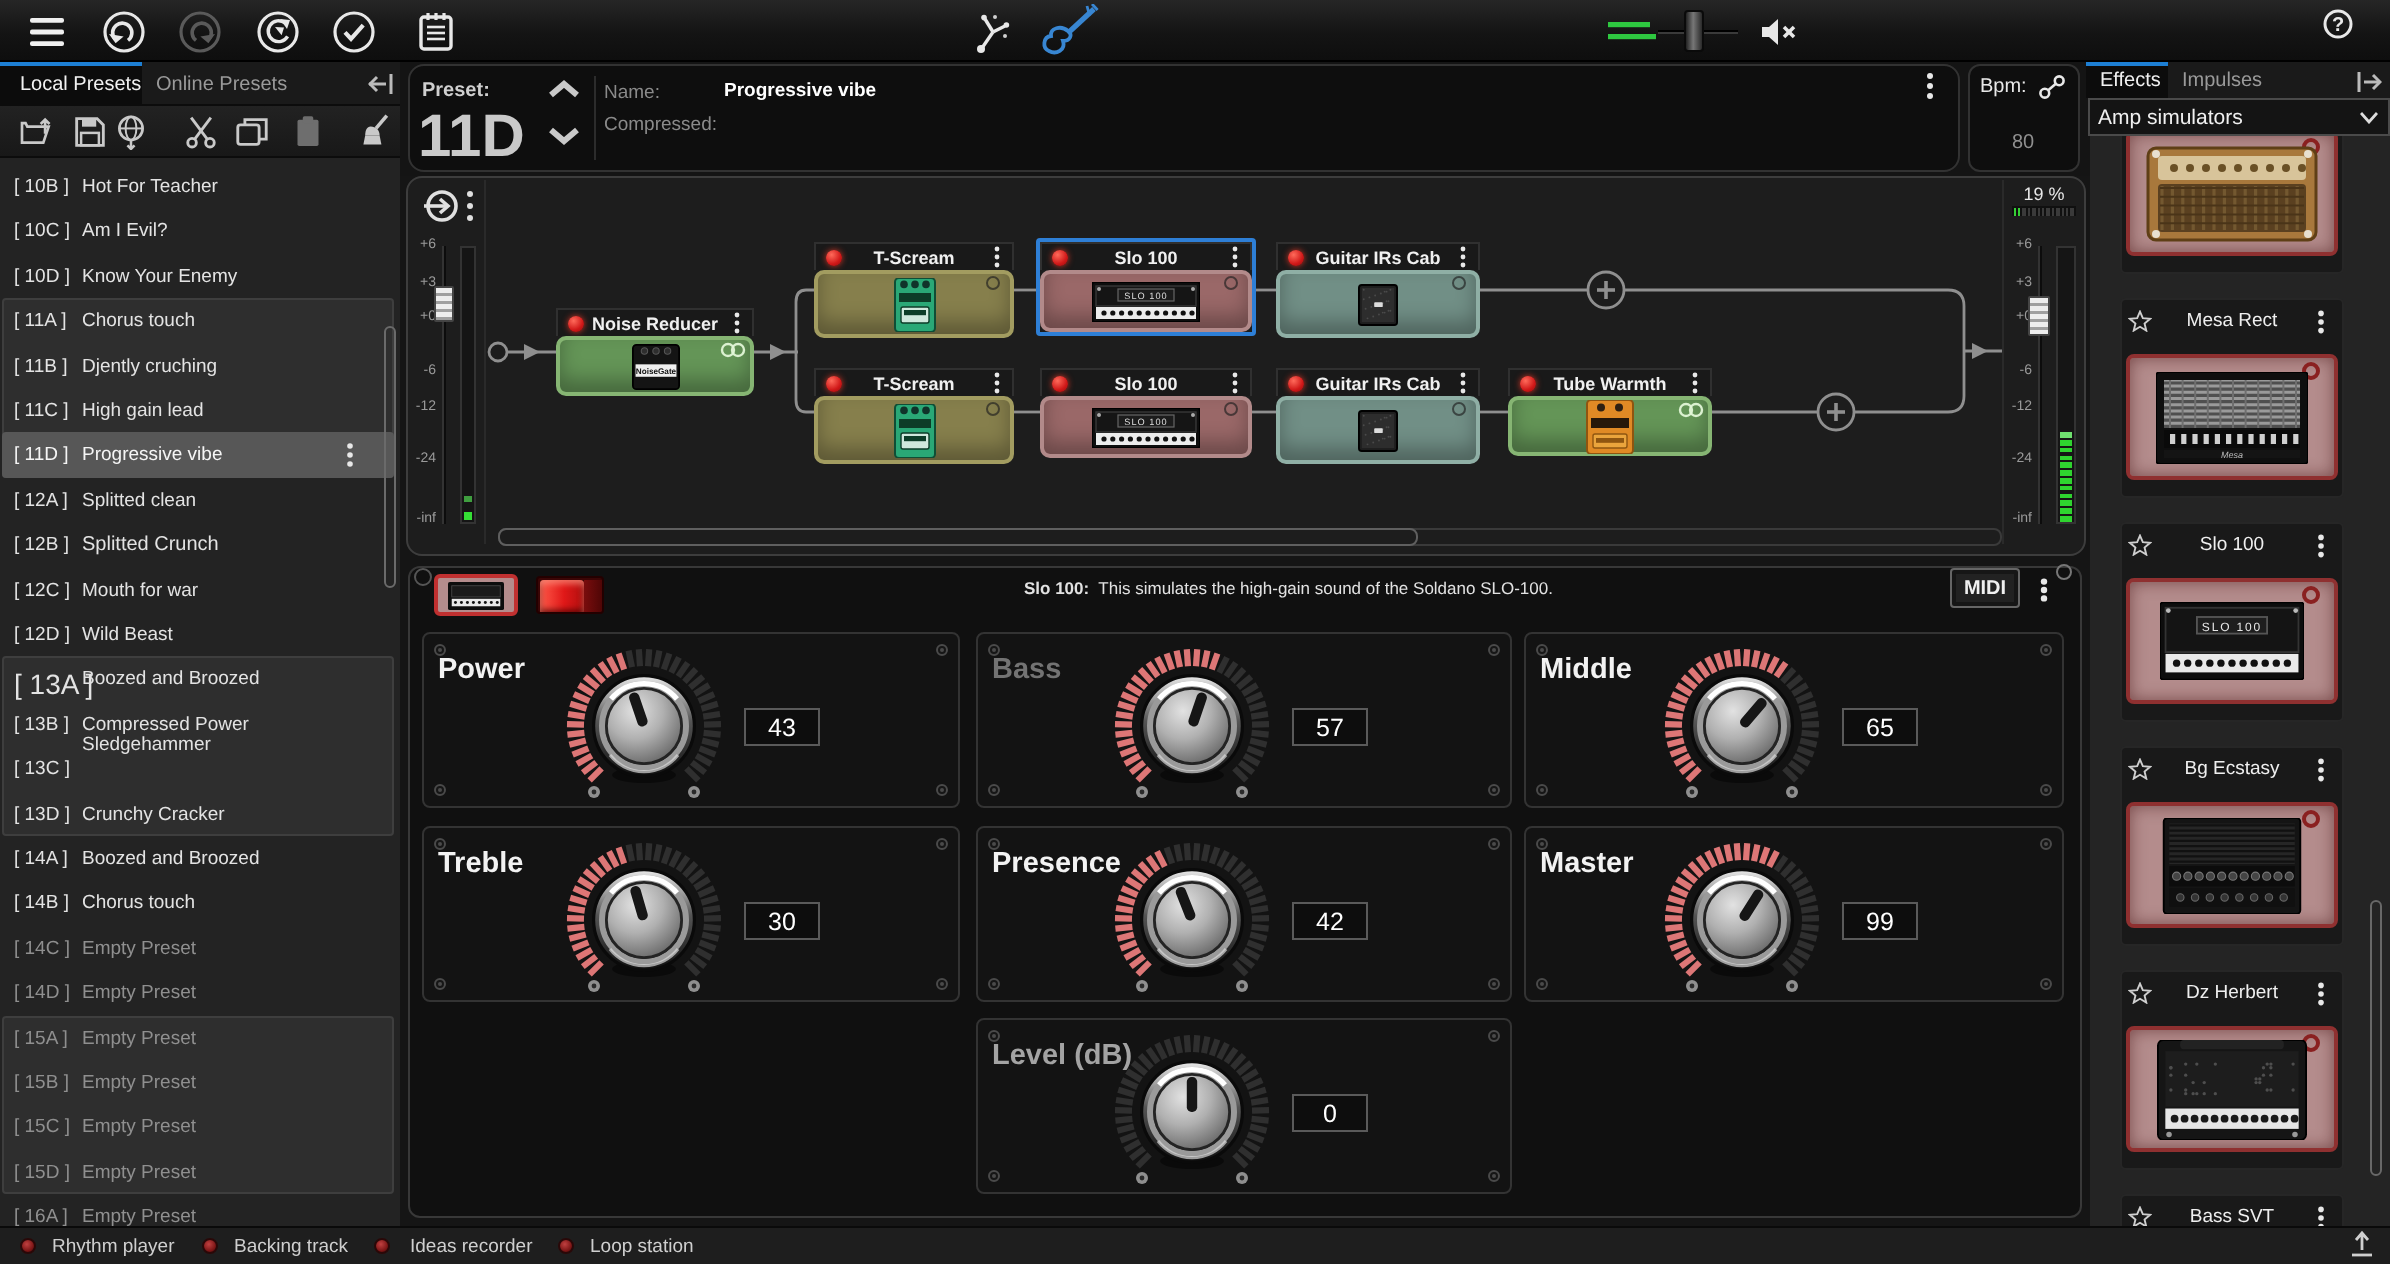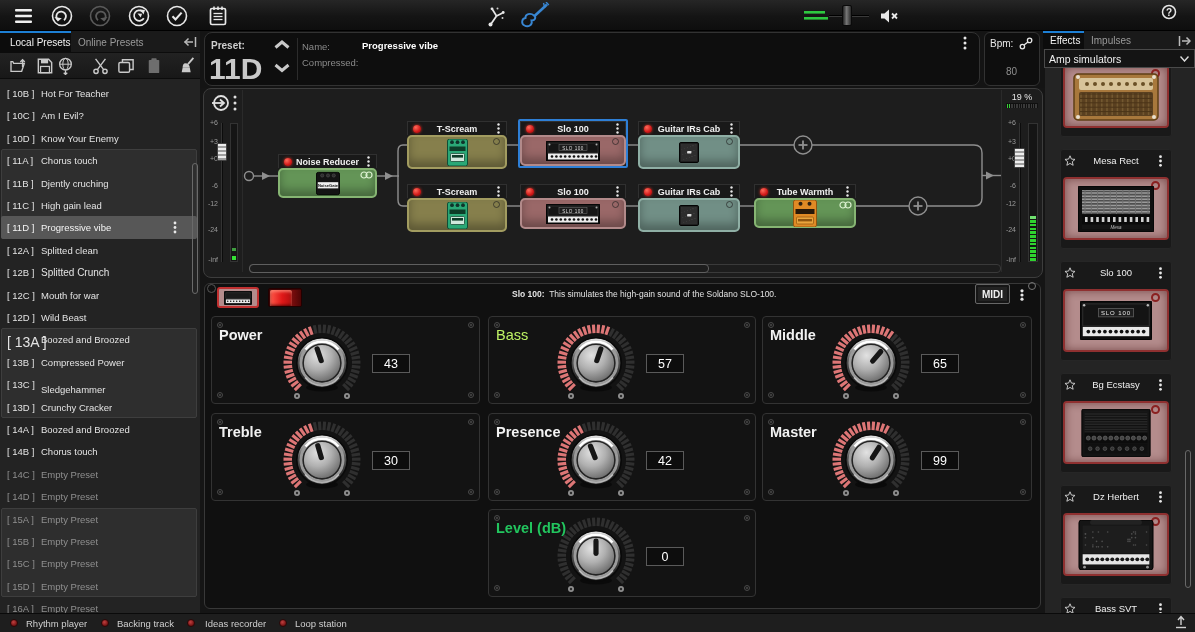--- a/index.html
+++ b/index.html
@@ -169,21 +169,21 @@
 <div class="abs" style="left:41px;top:188.2px;font-size:10px;color:#e3e3e3">Splitted Crunch</div>
 <div class="abs" style="left:7px;top:210.6px;font-size:9.5px;color:#e3e3e3">[ 12C ]</div>
 <div class="abs" style="left:41px;top:210.6px;font-size:9.5px;color:#e3e3e3">Mouth for war</div>
 <div class="abs" style="left:7px;top:233.0px;font-size:9.5px;color:#e3e3e3">[ 12D ]</div>
 <div class="abs" style="left:41px;top:233.0px;font-size:9.5px;color:#e3e3e3">Wild Beast</div>
 <div class="abs" style="left:7px;top:255.4px;font-size:14px;color:#e3e3e3">[ 13A ]</div>
 <div class="abs" style="left:41px;top:255.4px;font-size:9.5px;color:#e3e3e3">Boozed and Broozed</div>
 <div class="abs" style="left:7px;top:277.8px;font-size:9.5px;color:#e3e3e3">[ 13B ]</div>
 <div class="abs" style="left:41px;top:277.8px;font-size:9.5px;color:#e3e3e3">Compressed Power</div>
 <div class="abs" style="left:7px;top:300.2px;font-size:9.5px;color:#e3e3e3">[ 13C ]</div>
-<div class="abs" style="left:41px;top:305px;font-size:9.5px;color:#e3e3e3">Sledgehammer</div>
+<div class="abs" style="left:41px;top:288px;font-size:9.5px;color:#e3e3e3">Sledgehammer</div>
 <div class="abs" style="left:7px;top:322.6px;font-size:9.5px;color:#e3e3e3">[ 13D ]</div>
 <div class="abs" style="left:41px;top:322.6px;font-size:9.5px;color:#e3e3e3">Crunchy Cracker</div>
 <div class="abs" style="left:7px;top:345.0px;font-size:9.5px;color:#e3e3e3">[ 14A ]</div>
 <div class="abs" style="left:41px;top:345.0px;font-size:9.5px;color:#e3e3e3">Boozed and Broozed</div>
 <div class="abs" style="left:7px;top:367.4px;font-size:9.5px;color:#e3e3e3">[ 14B ]</div>
 <div class="abs" style="left:41px;top:367.4px;font-size:9.5px;color:#e3e3e3">Chorus touch</div>
 <div class="abs" style="left:7px;top:389.8px;font-size:9.5px;color:#8f8f8f">[ 14C ]</div>
 <div class="abs" style="left:41px;top:389.8px;font-size:9.5px;color:#8f8f8f">Empty Preset</div>
 <div class="abs" style="left:7px;top:412.2px;font-size:9.5px;color:#8f8f8f">[ 14D ]</div>
 <div class="abs" style="left:41px;top:412.2px;font-size:9.5px;color:#8f8f8f">Empty Preset</div>
@@ -969,21 +969,21 @@
     <div class="abs" style="left:372px;top:353.5px;width:38px;height:19px;background:#0d0d0d;border:1px solid #5a5a5a;text-align:center;font-size:12.5px;color:#fff;line-height:18px">43</div>
 <div class="abs" style="left:488px;top:316px;width:268px;height:88px;background:#131313;border:1px solid #333;border-radius:4px"></div>
     <div class="abs" style="left:494px;top:322px;width:6px;height:6px;border-radius:50%;background:#161616;border:1px solid #4a4a4a"></div>
     <div class="abs" style="left:496px;top:324px;width:2px;height:2px;border-radius:50%;background:#4a4a4a"></div>
     <div class="abs" style="left:744px;top:322px;width:6px;height:6px;border-radius:50%;background:#161616;border:1px solid #4a4a4a"></div>
     <div class="abs" style="left:746px;top:324px;width:2px;height:2px;border-radius:50%;background:#4a4a4a"></div>
     <div class="abs" style="left:494px;top:392px;width:6px;height:6px;border-radius:50%;background:#161616;border:1px solid #4a4a4a"></div>
     <div class="abs" style="left:496px;top:394px;width:2px;height:2px;border-radius:50%;background:#4a4a4a"></div>
     <div class="abs" style="left:744px;top:392px;width:6px;height:6px;border-radius:50%;background:#161616;border:1px solid #4a4a4a"></div>
     <div class="abs" style="left:746px;top:394px;width:2px;height:2px;border-radius:50%;background:#4a4a4a"></div>
-    <div class="abs" style="left:496px;top:327px;font-size:14.5px;font-weight:normal;color:#bef264">Bass</div>
+    <div class="abs" style="left:496px;top:327px;font-size:14.5px;font-weight:bold;color:#737373">Bass</div>
     <div class="abs" style="left:548px;top:315px"><svg width="96" height="96" viewBox="0 0 96 96">
         <defs>
           <radialGradient id="kf8655" cx="38%" cy="30%" r="75%">
             <stop offset="0%" stop-color="#e2e2e2"></stop>
             <stop offset="50%" stop-color="#b0b0b0"></stop>
             <stop offset="100%" stop-color="#686868"></stop>
           </radialGradient>
           <linearGradient id="kr8655" x1="0" y1="0" x2="0" y2="1">
             <stop offset="0%" stop-color="#e8e8e8"></stop>
             <stop offset="45%" stop-color="#555"></stop>
@@ -1344,21 +1344,21 @@
     <div class="abs" style="left:921px;top:450.5px;width:38px;height:19px;background:#0d0d0d;border:1px solid #5a5a5a;text-align:center;font-size:12.5px;color:#fff;line-height:18px">99</div>
 <div class="abs" style="left:488px;top:509px;width:268px;height:88px;background:#131313;border:1px solid #333;border-radius:4px"></div>
     <div class="abs" style="left:494px;top:515px;width:6px;height:6px;border-radius:50%;background:#161616;border:1px solid #4a4a4a"></div>
     <div class="abs" style="left:496px;top:517px;width:2px;height:2px;border-radius:50%;background:#4a4a4a"></div>
     <div class="abs" style="left:744px;top:515px;width:6px;height:6px;border-radius:50%;background:#161616;border:1px solid #4a4a4a"></div>
     <div class="abs" style="left:746px;top:517px;width:2px;height:2px;border-radius:50%;background:#4a4a4a"></div>
     <div class="abs" style="left:494px;top:585px;width:6px;height:6px;border-radius:50%;background:#161616;border:1px solid #4a4a4a"></div>
     <div class="abs" style="left:496px;top:587px;width:2px;height:2px;border-radius:50%;background:#4a4a4a"></div>
     <div class="abs" style="left:744px;top:585px;width:6px;height:6px;border-radius:50%;background:#161616;border:1px solid #4a4a4a"></div>
     <div class="abs" style="left:746px;top:587px;width:2px;height:2px;border-radius:50%;background:#4a4a4a"></div>
-    <div class="abs" style="left:496px;top:520px;font-size:14.5px;font-weight:bold;color:#22c55e">Level (dB)</div>
+    <div class="abs" style="left:496px;top:520px;font-size:14.5px;font-weight:bold;color:#a3a3a3">Level (dB)</div>
     <div class="abs" style="left:548px;top:508px"><svg width="96" height="96" viewBox="0 0 96 96">
         <defs>
           <radialGradient id="kf6831" cx="38%" cy="30%" r="75%">
             <stop offset="0%" stop-color="#e2e2e2"></stop>
             <stop offset="50%" stop-color="#b0b0b0"></stop>
             <stop offset="100%" stop-color="#686868"></stop>
           </radialGradient>
           <linearGradient id="kr6831" x1="0" y1="0" x2="0" y2="1">
             <stop offset="0%" stop-color="#e8e8e8"></stop>
             <stop offset="45%" stop-color="#555"></stop>

